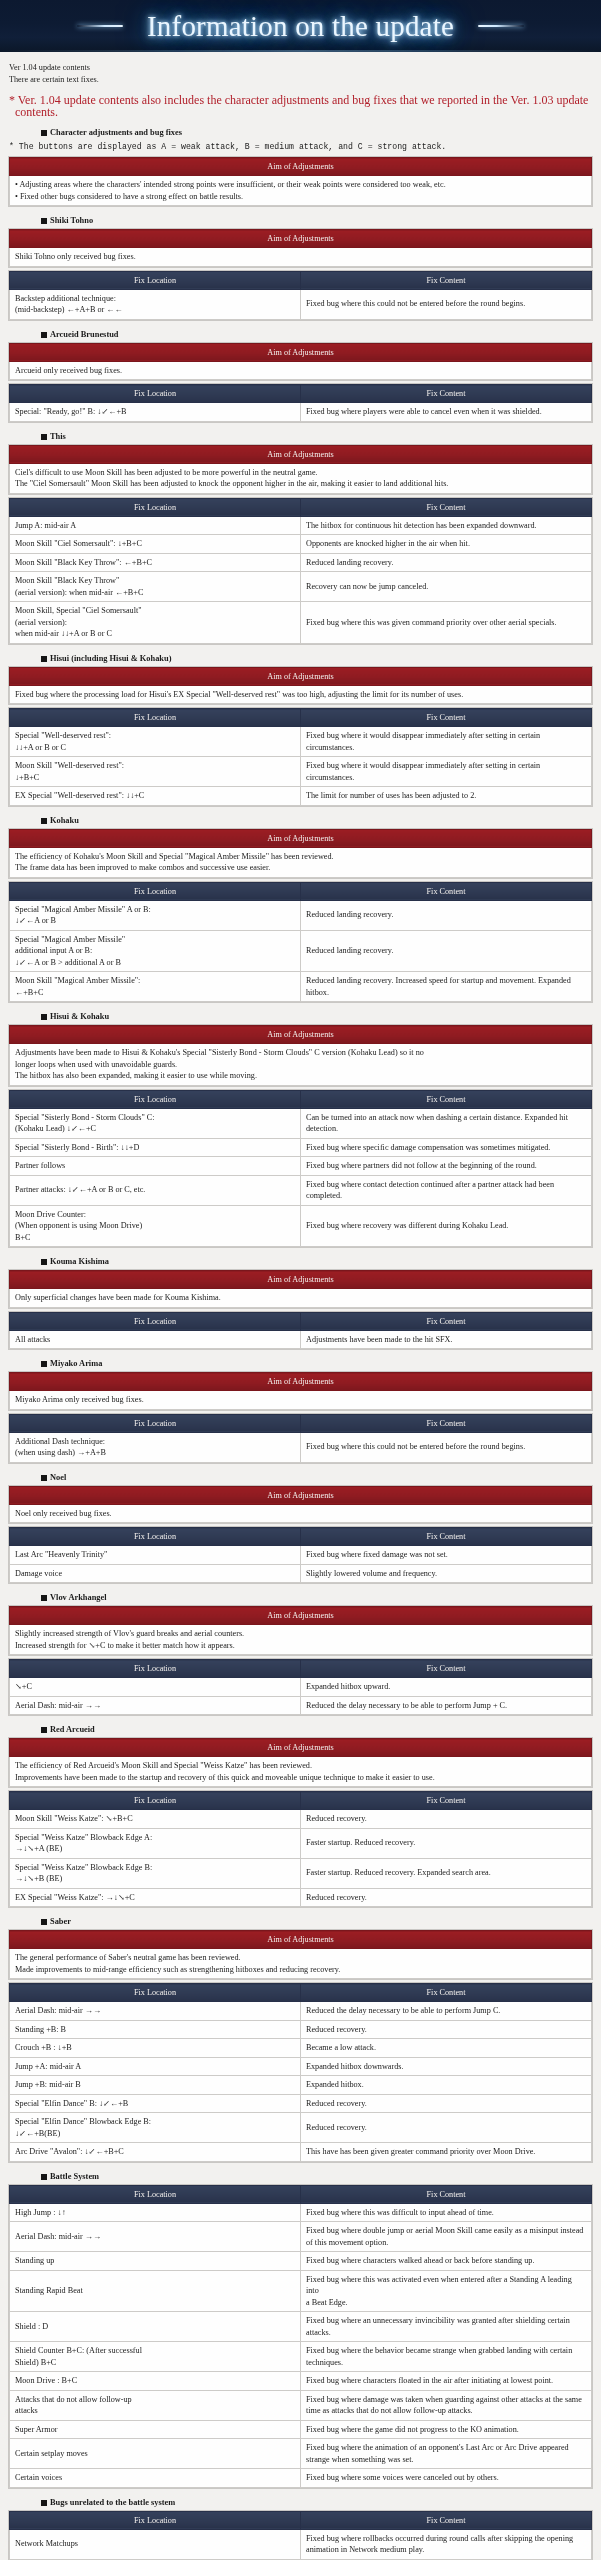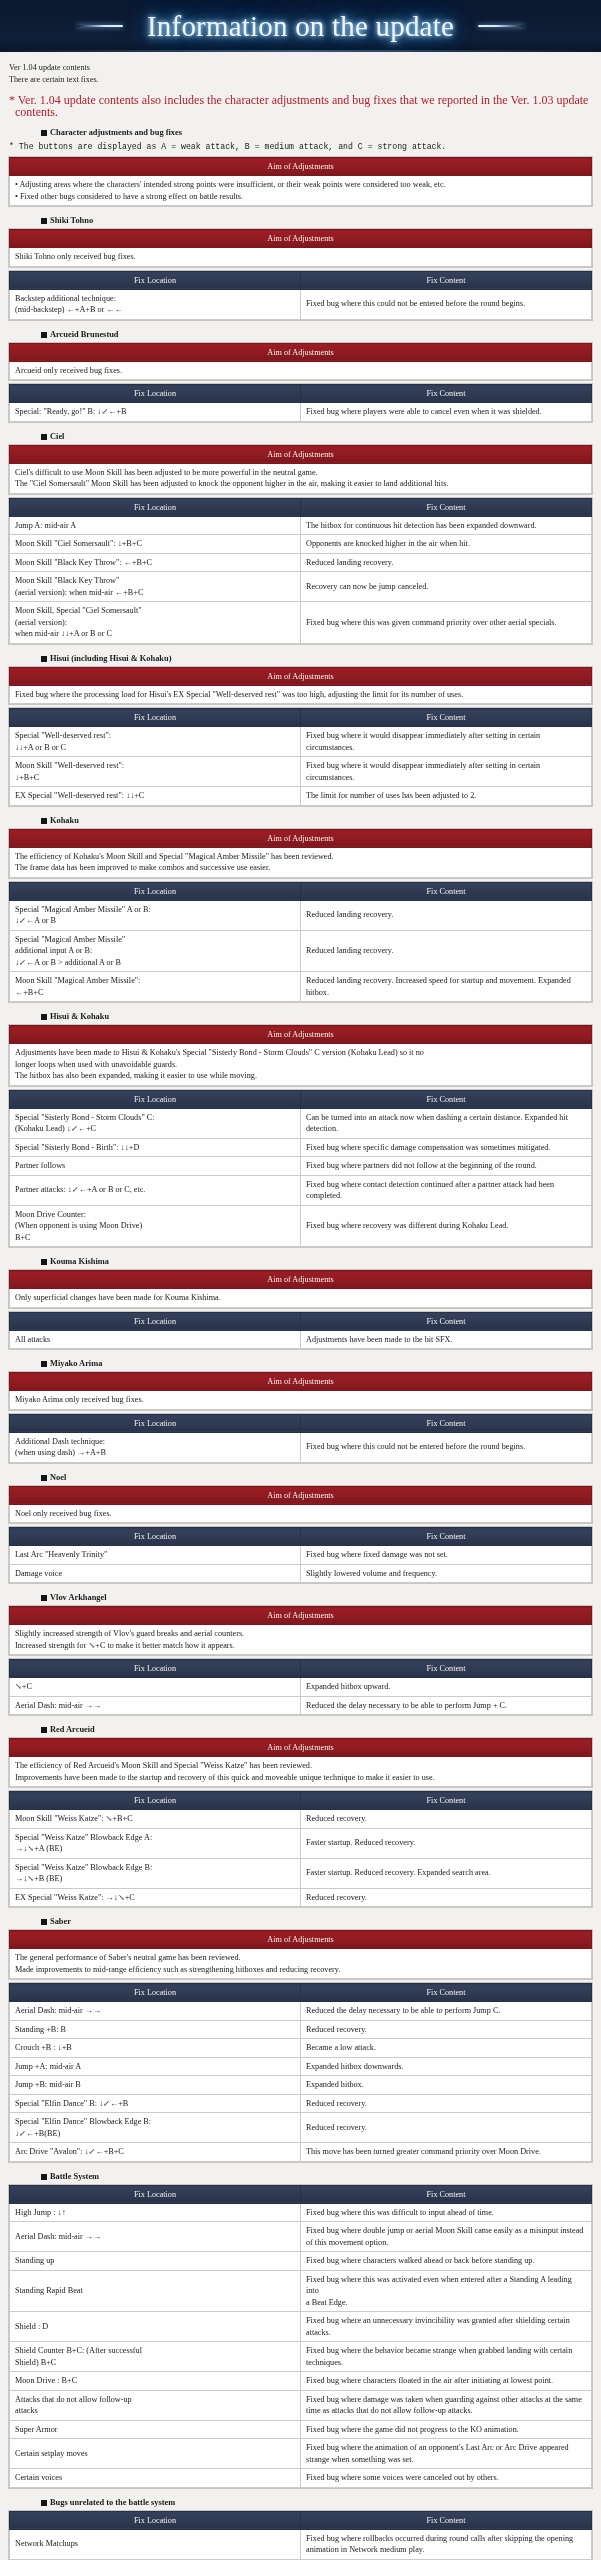--- a/index.html
+++ b/index.html
@@ -201,21 +201,21 @@
                 <span class="ln">Special: "Ready, go!" B: ↓↙←+B</span>
               </td>
               <td class="cont">
                 <span class="ln">Fixed bug where players were able to cancel even when it was shielded.</span>
               </td>
             </tr>
           </tbody>
         </table>
         <div class="sec-head">
           <span class="sq"></span>
-          <span>Ciel</span>
+          <span>This</span>
         </div>
         <table class="tbl aim">
           <tbody>
             <tr>
               <th colspan="2">Aim of Adjustments</th>
             </tr>
             <tr>
               <td colspan="2">
                 <span class="ln">Ciel's difficult to use Moon Skill has been adjusted to be more powerful in the neutral game.</span>
                 <span class="ln">The "Ciel Somersault" Moon Skill has been adjusted to knock the opponent higher in the air, making it easier to land additional hits.</span>
@@ -725,21 +725,21 @@
               </td>
               <td class="cont">
                 <span class="ln">Reduced recovery.</span>
               </td>
             </tr>
             <tr class="">
               <td class="loc">
                 <span class="ln">Arc Drive "Avalon": ↓↙←+B+C</span>
               </td>
               <td class="cont">
-                <span class="ln">This move has been turned greater command priority over Moon Drive.</span>
+                <span class="ln">This have has been given greater command priority over Moon Drive.</span>
               </td>
             </tr>
           </tbody>
         </table>
       </div>
 
     <div class="sec-head">
       <span class="sq"></span>
         <span>Battle System</span>
     </div>

